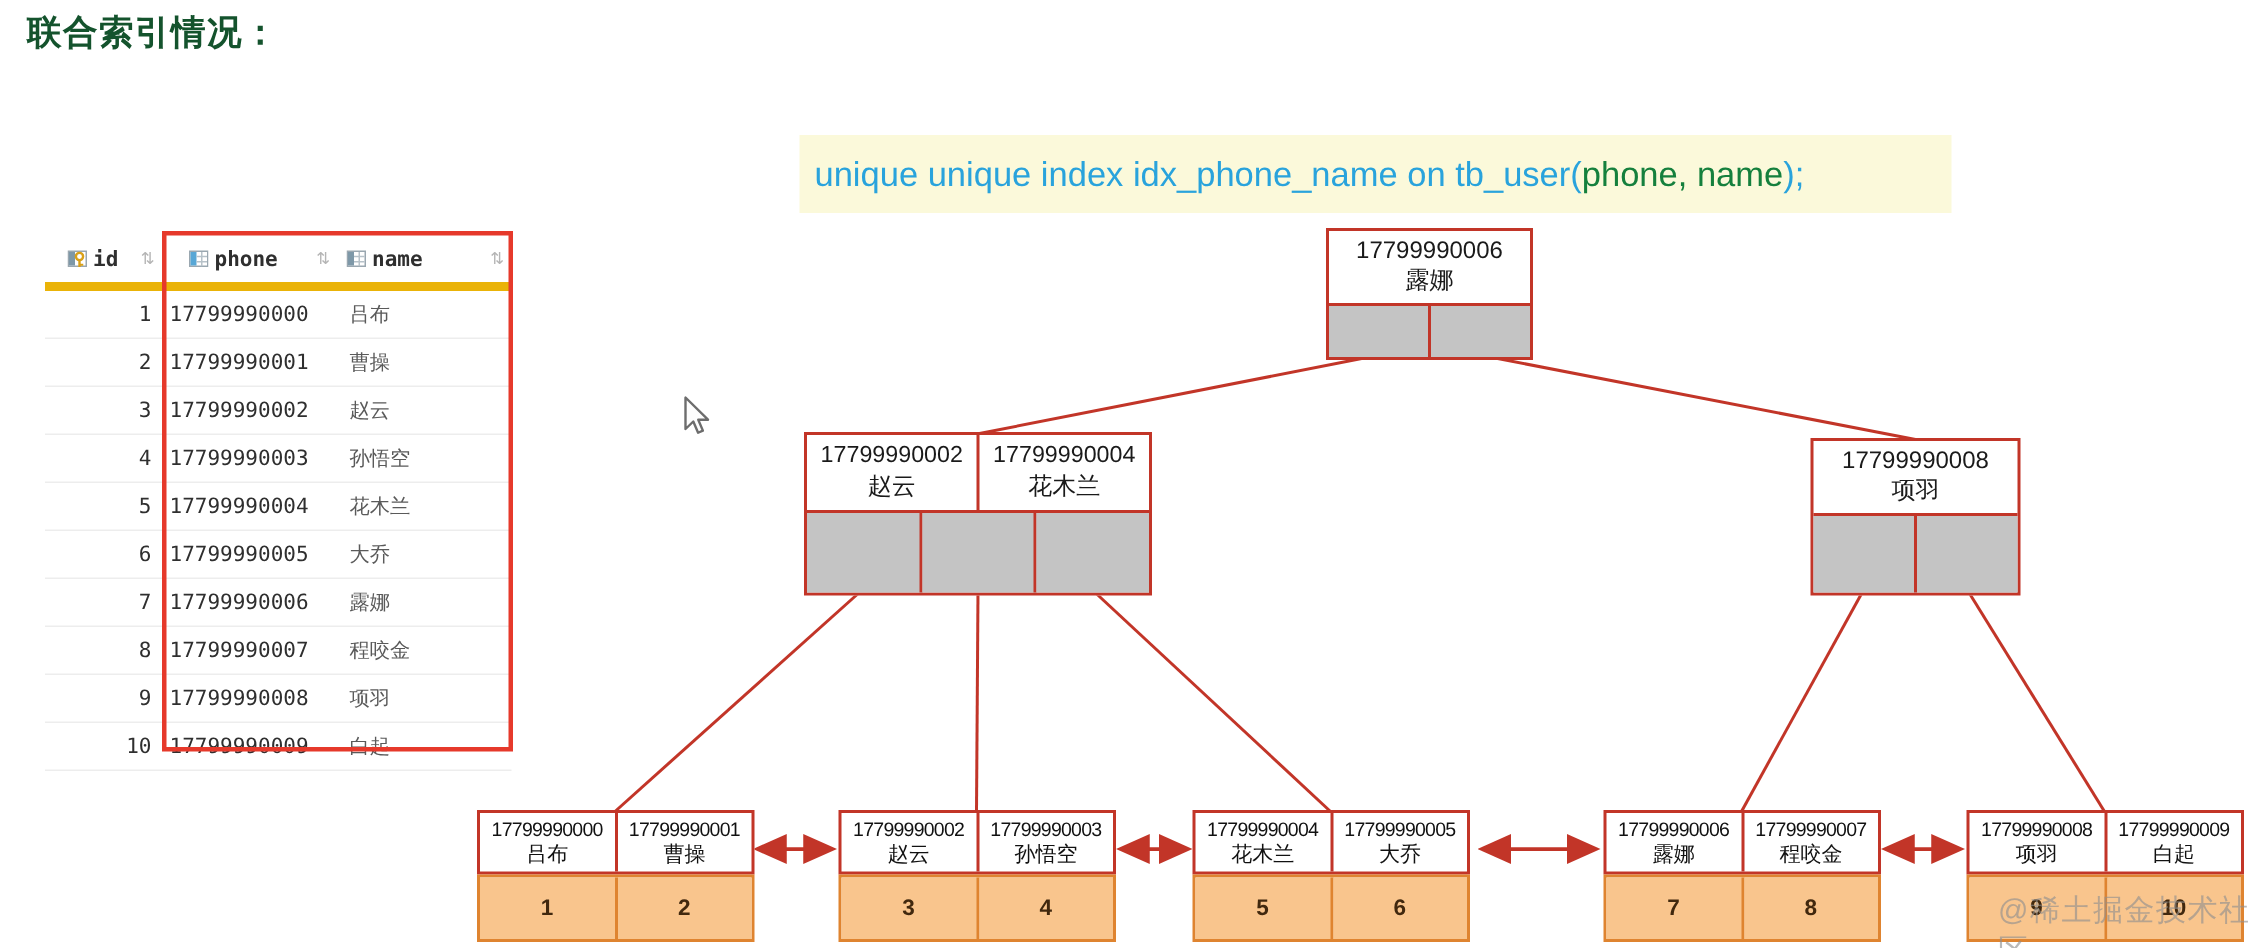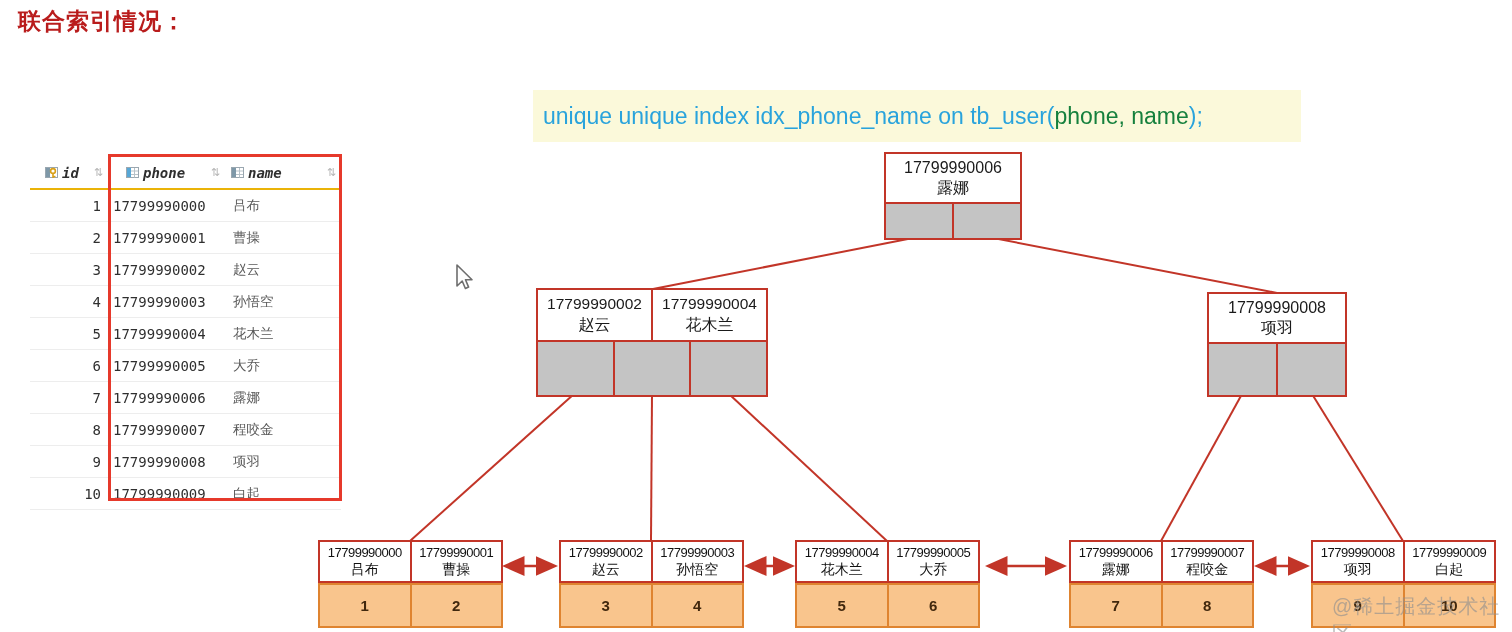--- a/index.html
+++ b/index.html
@@ -1,27 +1,27 @@
 <!DOCTYPE html>
 <html><head>
 <meta charset="utf-8">
 <style>
   html,body{margin:0;padding:0;background:#fff;}
   .stage{position:relative;width:1512px;height:632px;background:#ffffff;overflow:hidden;
          font-family:"Liberation Sans",sans-serif;}
   
-  .title{position:absolute;left:18px;top:6px;font-size:23px;font-weight:bold;color:#b91c1c;letter-spacing:1px;}
+  .title{position:absolute;left:18px;top:6px;font-size:23px;font-weight:bold;color:#14532d;letter-spacing:1px;}
   
   .sql-box{position:absolute;left:533px;top:90px;width:768px;height:52px;background:#fbf9da;
            display:flex;align-items:center;padding-left:10px;box-sizing:border-box;font-size:23px;}
   .sql-blue{color:#29a3dc;} .sql-red{color:#15803d;}
   
   .grid{position:absolute;left:30px;top:157px;width:311px;font-family:"DejaVu Sans Mono",monospace;
         font-size:14px;color:#2f2f2f;}
-  .grid-head{display:flex;height:31px;border-bottom:2px solid #eab308;font-style:italic;}
+  .grid-head{display:flex;height:31px;border-bottom:6px solid #eab308;}
   .th{display:flex;align-items:center;gap:4px;box-sizing:border-box;height:100%;}
   .th-id{width:78px;padding-left:15px;}
   .th-phone{width:117px;padding-left:18px;}
   .th-name{width:116px;padding-left:6px;}
   .th .lbl{font-weight:bold;}
   .sort{margin-left:auto;margin-right:5px;font-size:11px;color:#b5b5b5;font-family:"DejaVu Sans",sans-serif;}
   .tr{display:flex;height:31px;align-items:center;border-bottom:1px solid #ededed;}
   .td{box-sizing:border-box;white-space:nowrap;overflow:hidden;}
   .td-id{width:78px;text-align:right;padding-right:7px;}
   .td-phone{width:117px;padding-left:5px;}

